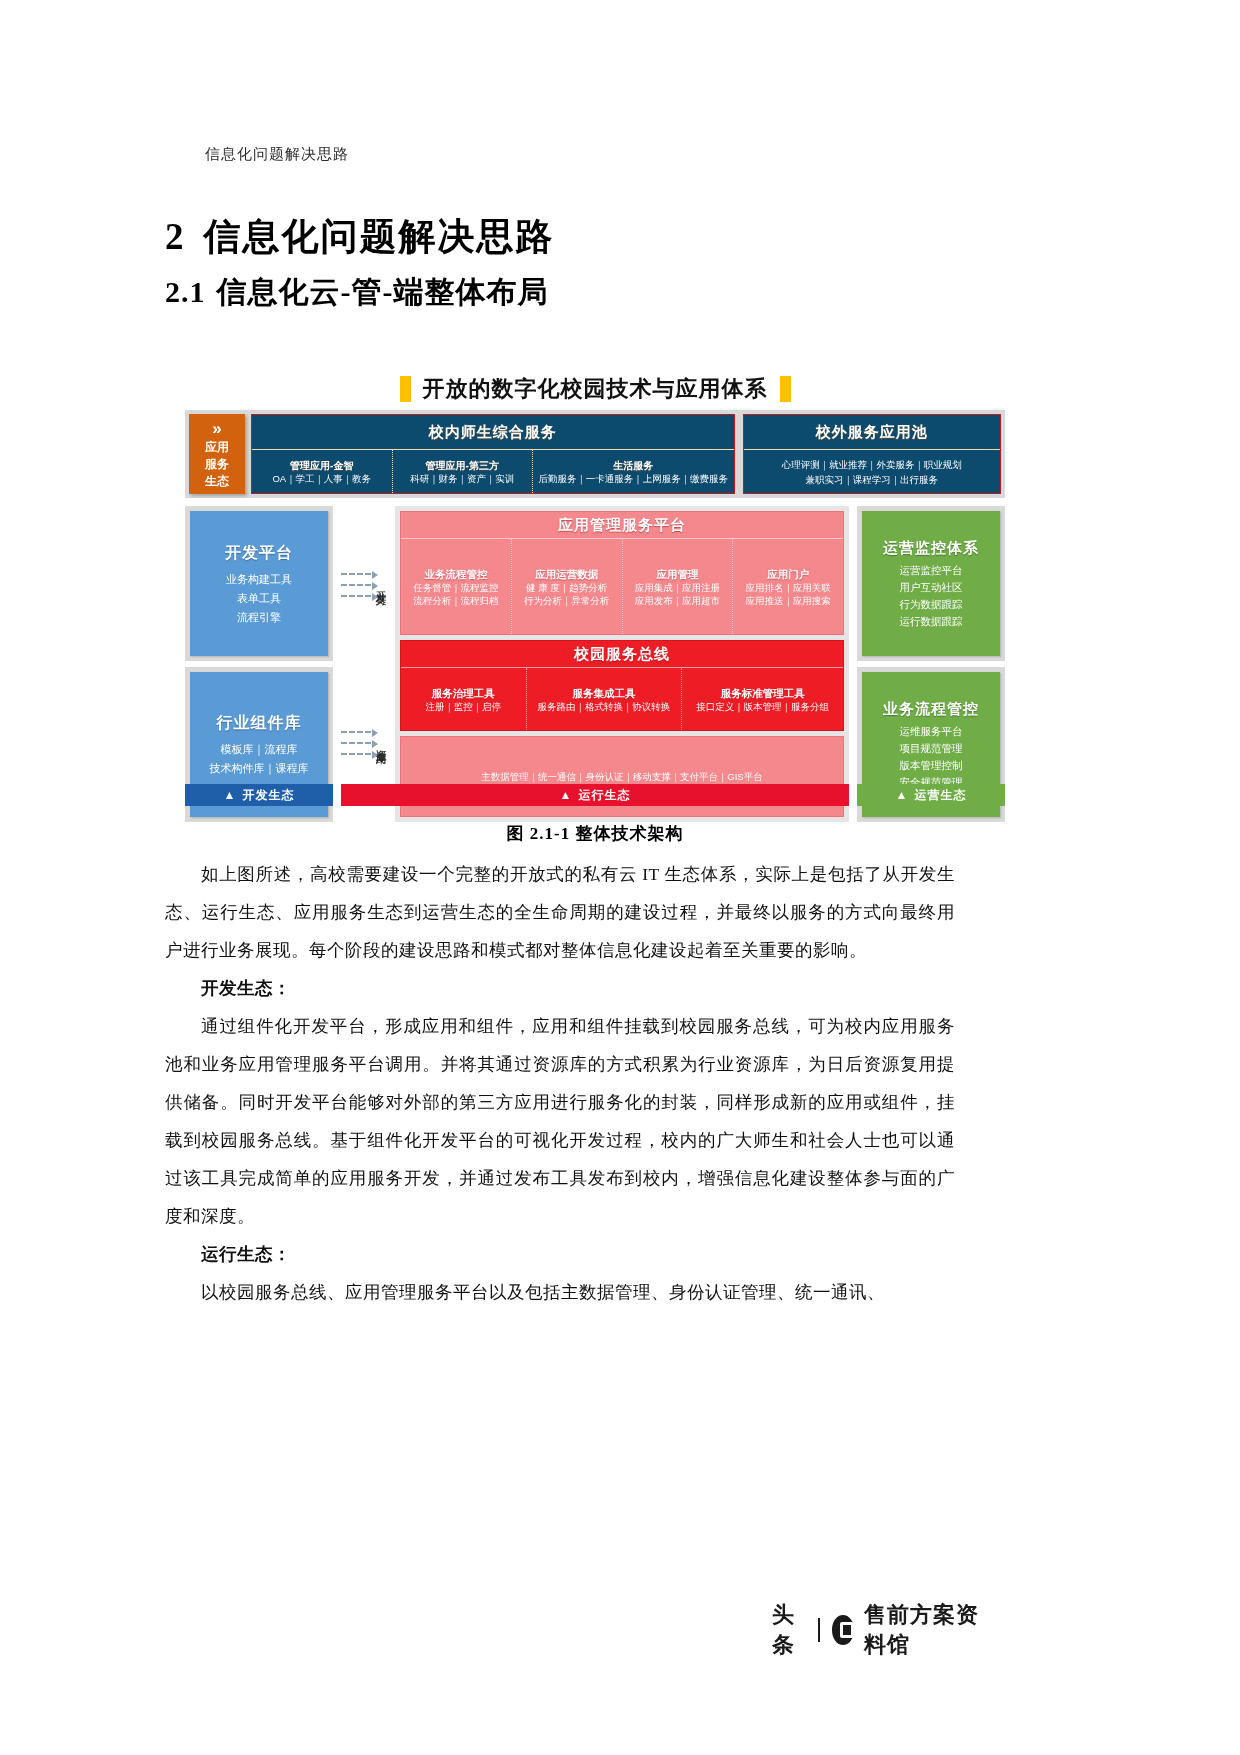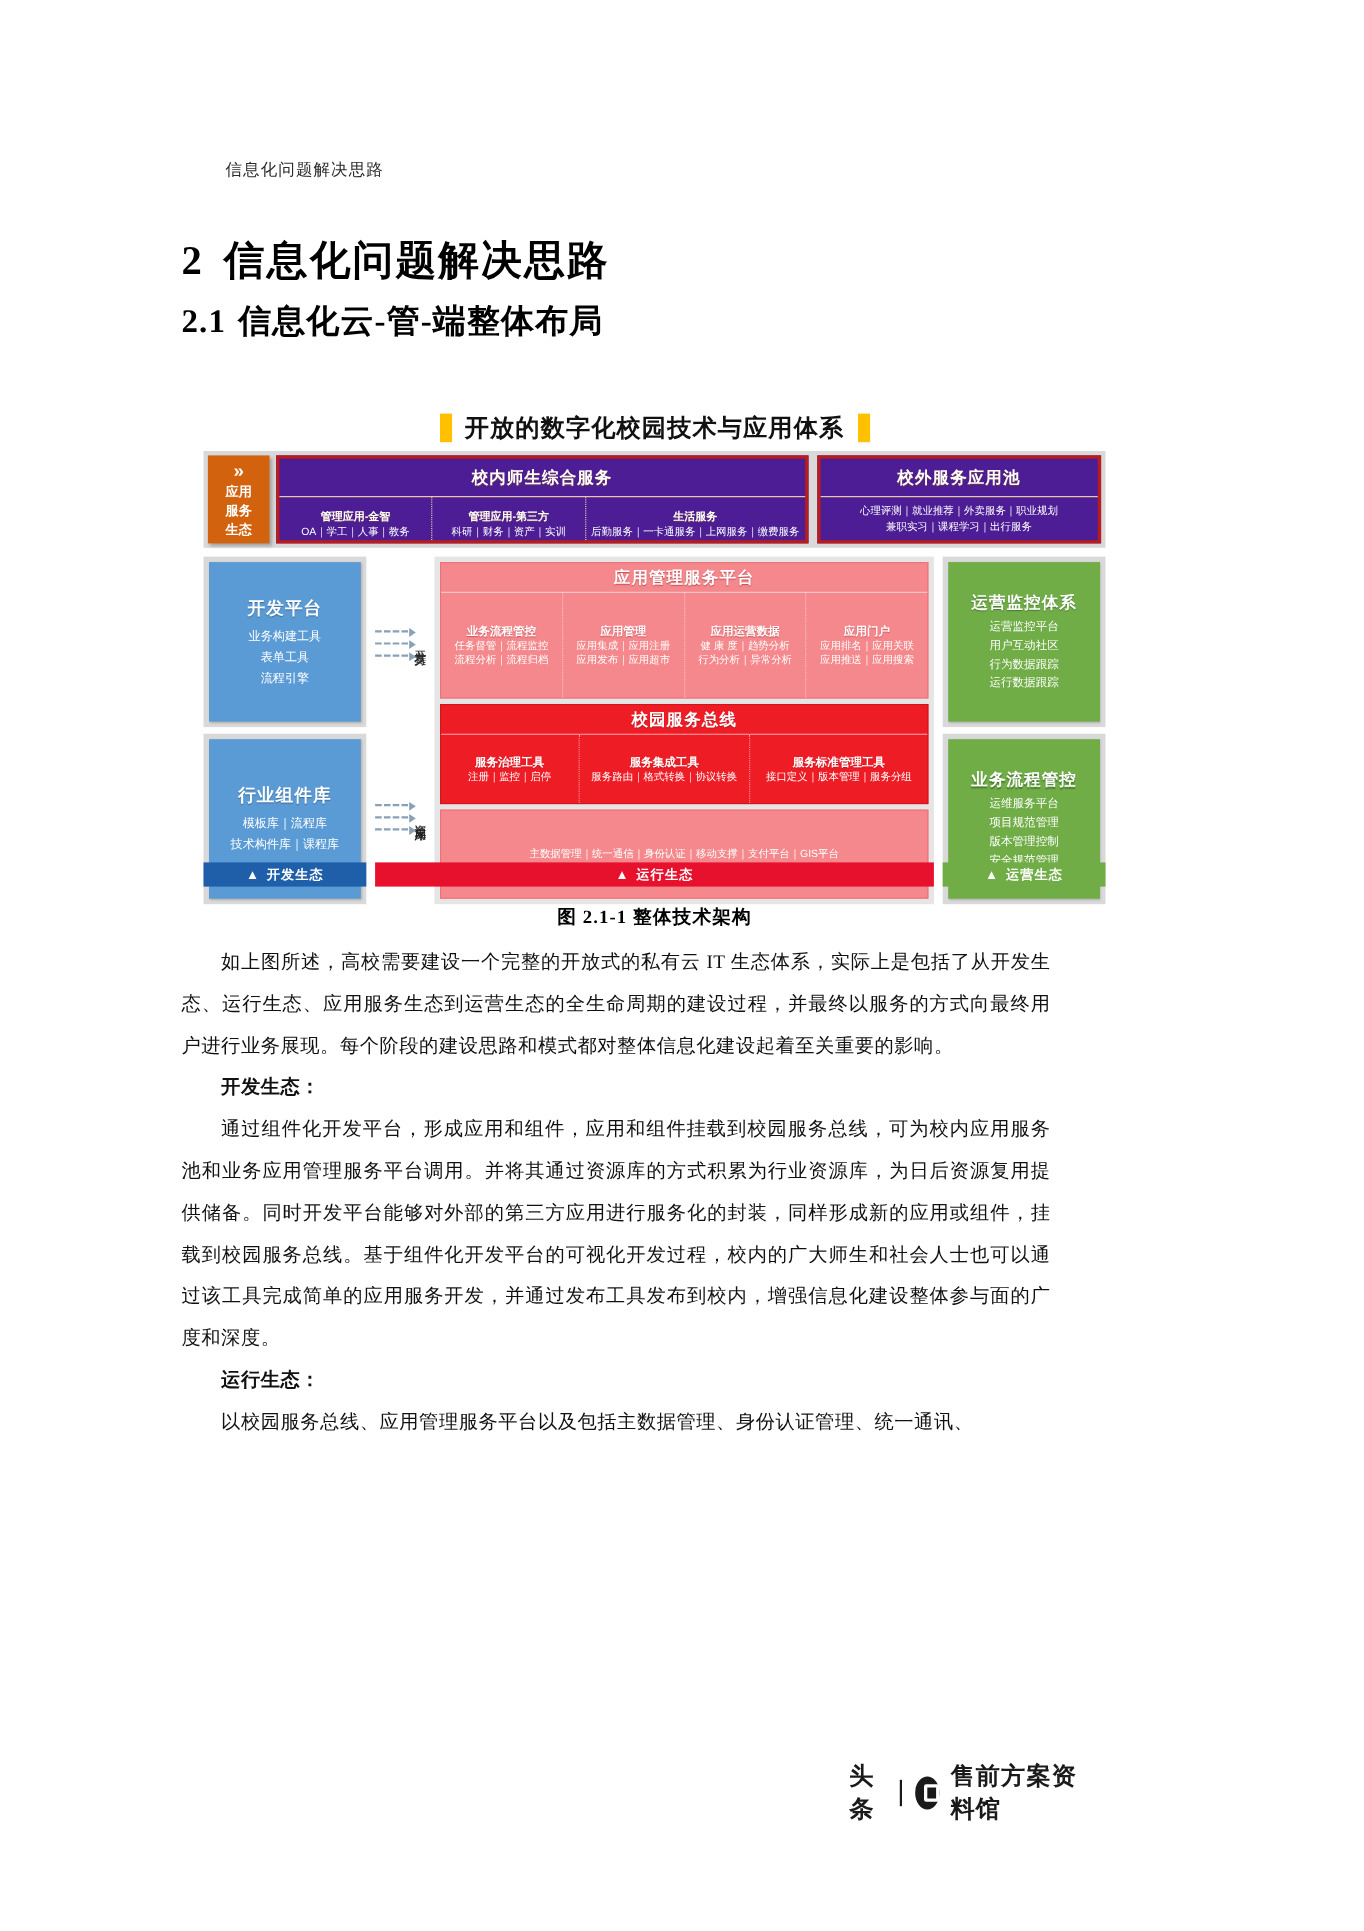--- a/index.html
+++ b/index.html
@@ -56,34 +56,34 @@
     width:56px;margin:4px 0 4px 4px;background:#d2620e;
     color:#fff;display:flex;flex-direction:column;align-items:center;
     justify-content:center;gap:2px;
     font-family:"Liberation Sans","DejaVu Sans",sans-serif;
     font-weight:bold;font-size:12px;line-height:15px;
     box-shadow:2px 2px 3px rgba(0,0,0,.25);
   }
   .app-eco .chev{font-size:17px;line-height:17px;margin-bottom:1px;}
   .top-cols{flex:1;display:flex;gap:8px;padding:4px 4px 4px 6px;}
   .ocard{
-    background:#4c1d95;display:flex;flex-direction:column;
-    border:3px solid #b91c1c;
+    background:#0c4a6e;display:flex;flex-direction:column;
+    border:1px solid #b91c1c;
   }
   .ocard.inner{flex:1 1 62%;}
   .ocard.outer{flex:1 1 32%;}
   .ocard-title{
     flex:0 0 34px;display:flex;align-items:center;justify-content:center;
     color:#fff;font-family:"Liberation Sans","DejaVu Sans",sans-serif;
     font-weight:bold;font-size:15px;letter-spacing:1px;
     text-shadow:0 1px 1px rgba(150,80,0,.55);
     border-bottom:1px solid #fdd9a8;
   }
   .ocard-rows{flex:1;display:flex;}
-  .ocol{flex:1;display:flex;flex-direction:column;align-items:center;justify-content:flex-end;
+  .ocol{flex:1;display:flex;flex-direction:column;align-items:center;justify-content:center;
         border-right:1px dotted #fdd9a8;padding:1px 2px;}
   .ocol:last-child{border-right:none;}
   .ocol .t{
     color:#fff;font-weight:bold;font-size:10px;line-height:13px;
     font-family:"Liberation Sans","DejaVu Sans",sans-serif;
     text-shadow:0 1px 1px rgba(150,80,0,.45);white-space:nowrap;
   }
   .ocol .s{
     color:#fff;font-size:9.5px;line-height:13px;white-space:nowrap;
     font-family:"Liberation Sans","DejaVu Sans",sans-serif;
@@ -313,28 +313,28 @@
 
             <div class="rcard" style="flex:1.55;">
               <div class="rtitle">应用管理服务平台</div>
               <div class="rcols">
                 <div class="rcol">
                   <div class="rt">业务流程管控</div>
                   <div class="rs">任务督管｜流程监控</div>
                   <div class="rs">流程分析｜流程归档</div>
                 </div>
                 <div class="rcol">
+                  <div class="rt">应用运营数据</div>
+                  <div class="rs">健 康 度｜趋势分析</div>
+                  <div class="rs">行为分析｜异常分析</div>
+                </div>
+                <div class="rcol">
                   <div class="rt">应用管理</div>
                   <div class="rs">应用集成｜应用注册</div>
                   <div class="rs">应用发布｜应用超市</div>
-                </div>
-                <div class="rcol">
-                  <div class="rt">应用运营数据</div>
-                  <div class="rs">健 康 度｜趋势分析</div>
-                  <div class="rs">行为分析｜异常分析</div>
                 </div>
                 <div class="rcol">
                   <div class="rt">应用门户</div>
                   <div class="rs">应用排名｜应用关联</div>
                   <div class="rs">应用推送｜应用搜索</div>
                 </div>
               </div>
             </div>
 
             <div class="rcard bus" style="flex:1.12;">

